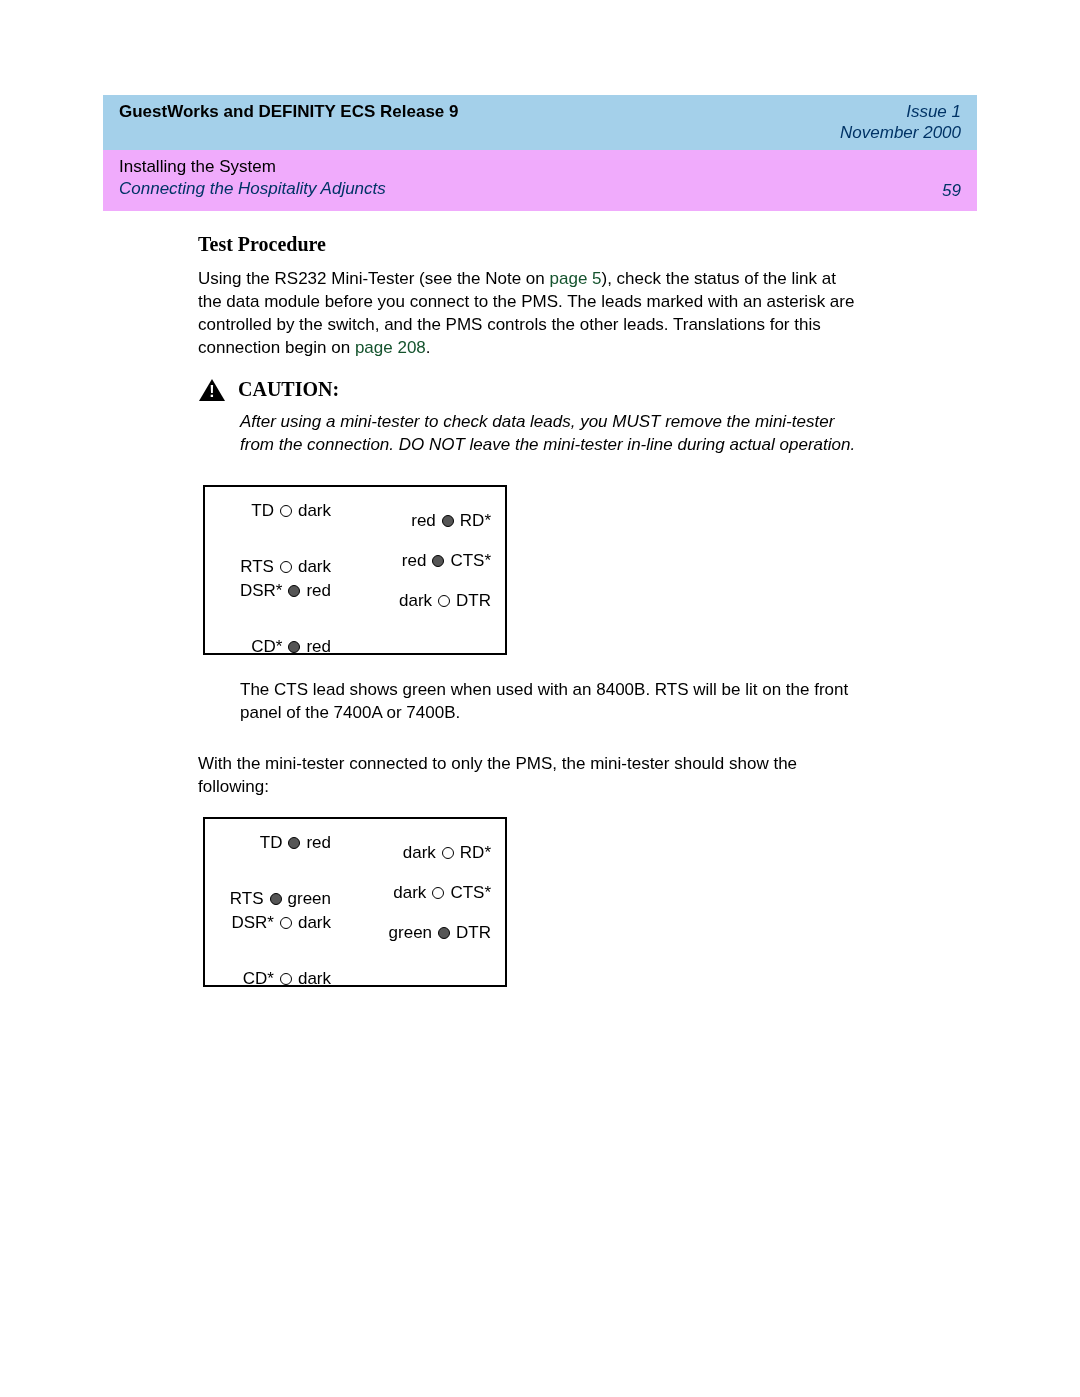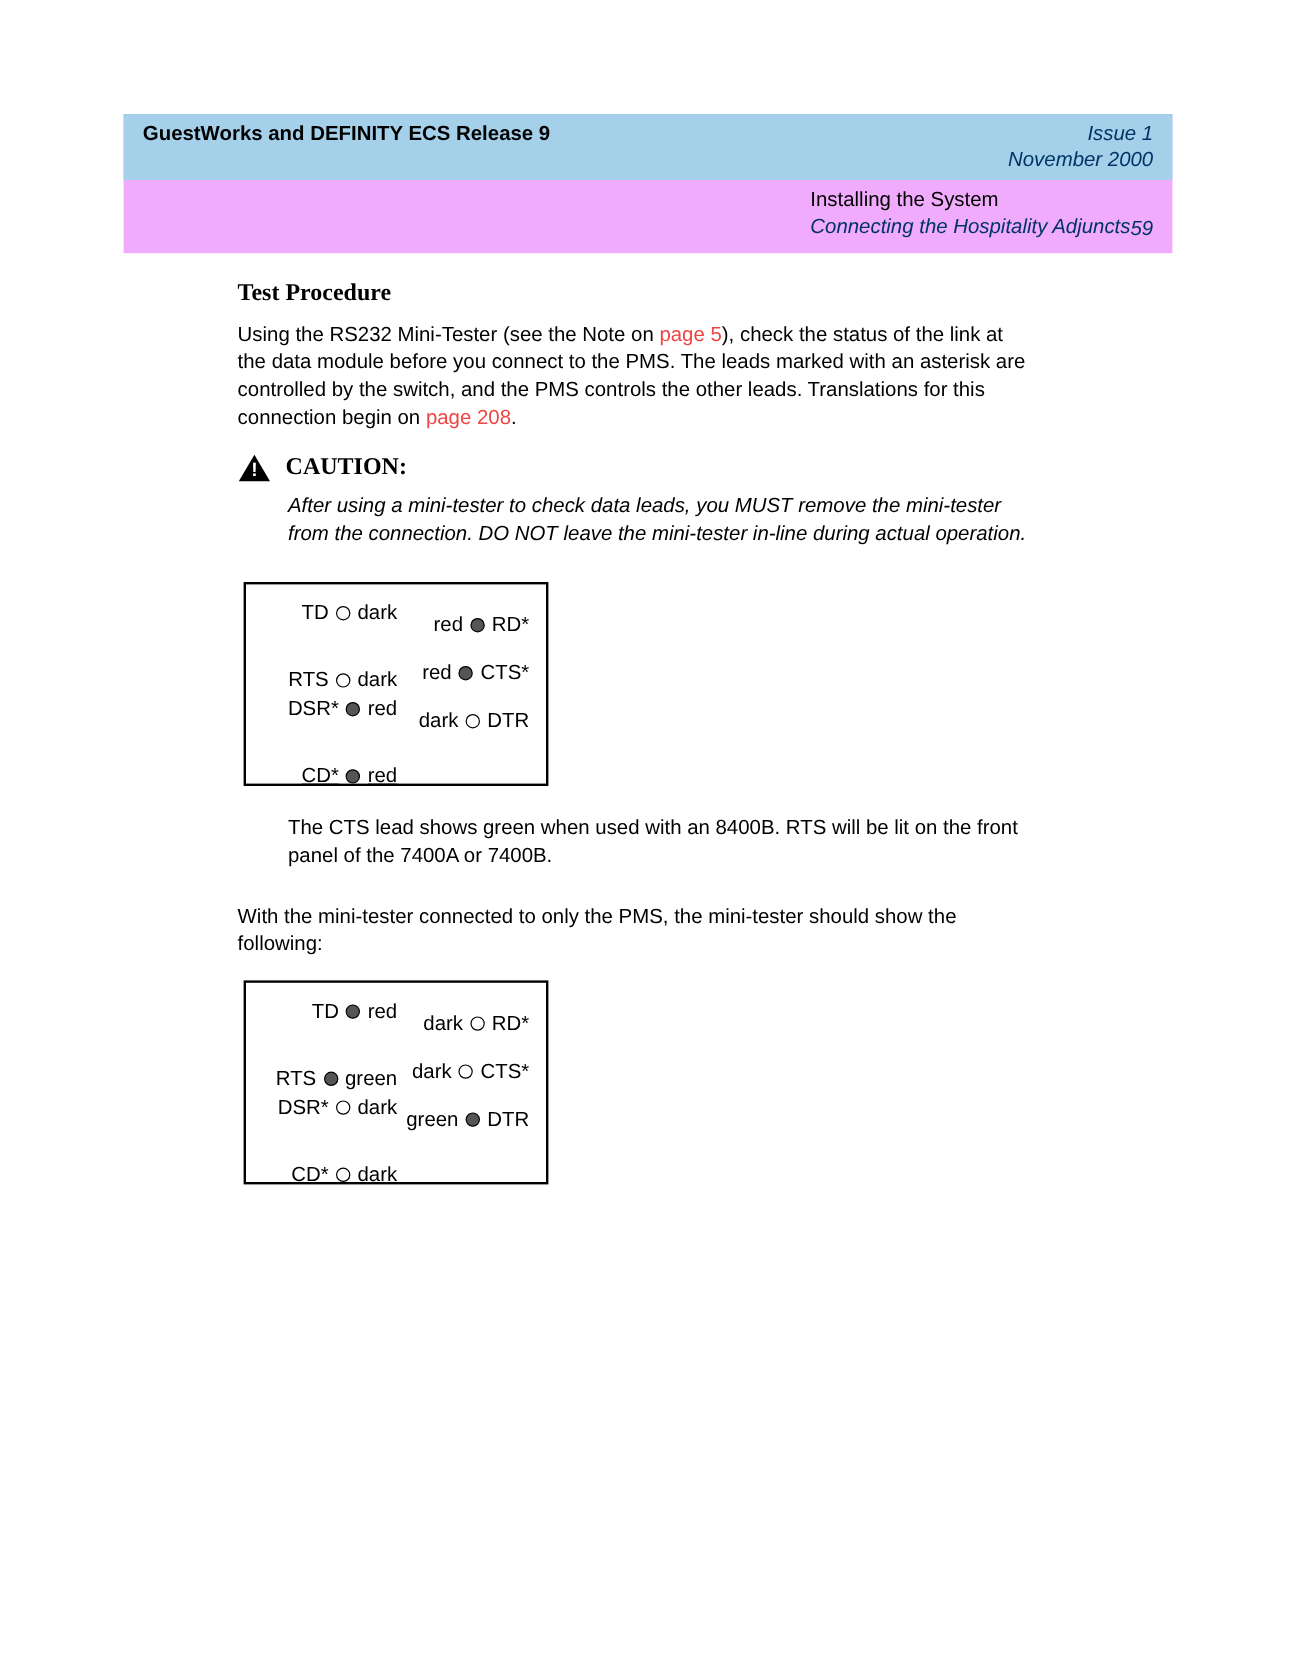--- a/index.html
+++ b/index.html
@@ -31,61 +31,61 @@
   .doc-number { font-style: italic; }
   .header-right {
     text-align: right;
     font-style: italic;
     color: #003366;
     line-height: 1.25;
   }
   .header-bottom {
     padding: 6px 16px 10px 16px;
     display: flex;
-    justify-content: flex-end;
+    justify-content: space-between;
     align-items: flex-end;
   }
   .section-lines { line-height: 1.35; }
   .section-sub { font-style: italic; color: #003366; }
   .page-num { font-style: italic; color: #003366; }
   .content {
     margin: 22px 216px 0 198px;
   }
   .heading {
     font-family: "Palatino Linotype", Palatino, "Times New Roman", serif;
     font-weight: bold;
     font-size: 20px;
     margin-bottom: 12px;
   }
   .para {
     line-height: 1.35;
     margin-bottom: 18px;
   }
-  .link { color: #ef4444; }
+  .link { color: #14532d; }
   .callout {
     display: flex;
     align-items: flex-start;
     gap: 12px;
     margin: 18px 0 4px 0;
   }
   .callout-icon { flex: 0 0 auto; }
   .callout-label {
     font-family: "Times New Roman", serif;
     font-weight: bold;
     font-size: 20px;
   }
   .callout-body {
     margin-left: 42px;
     margin-bottom: 28px;
     line-height: 1.35;
   }
   .caution-body { font-style: italic; }
   .led-box {
     border: 2px solid #000;
-    width: 254px;
+    width: 304px;
     margin: 14px 0 24px 5px;
     padding: 14px 10px 12px 10px;
     font-size: 17px;
   }
   .led-grid {
     position: relative;
     height: 140px;
   }
   .led-row {
     position: absolute;

